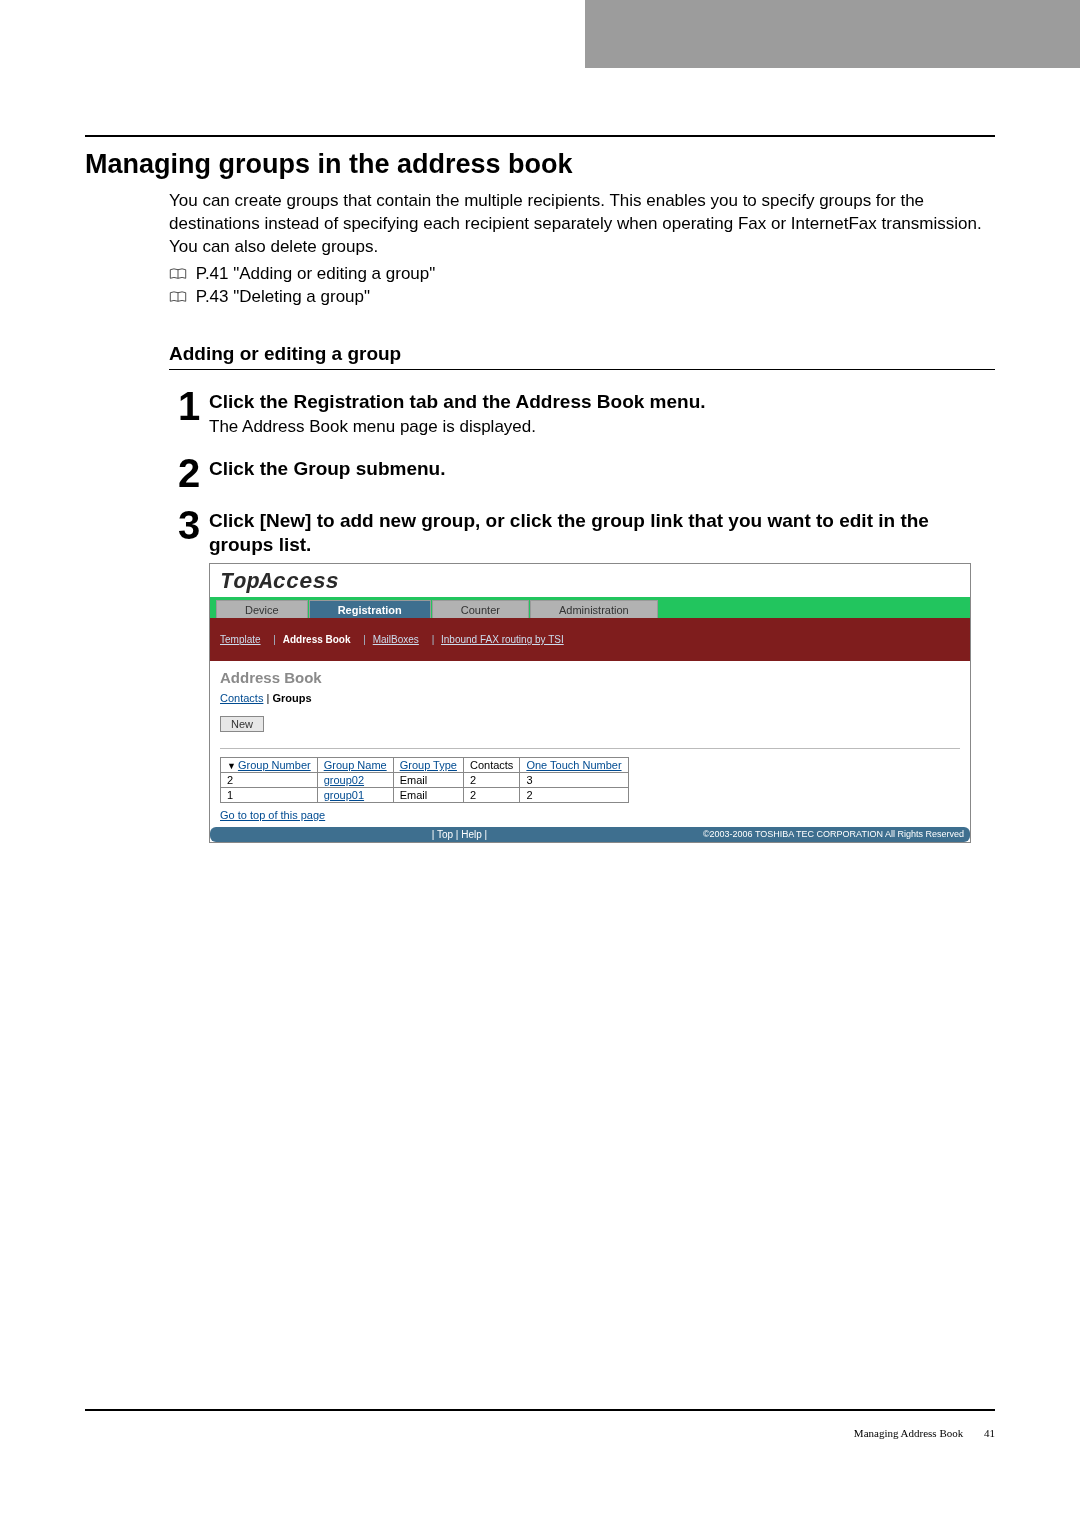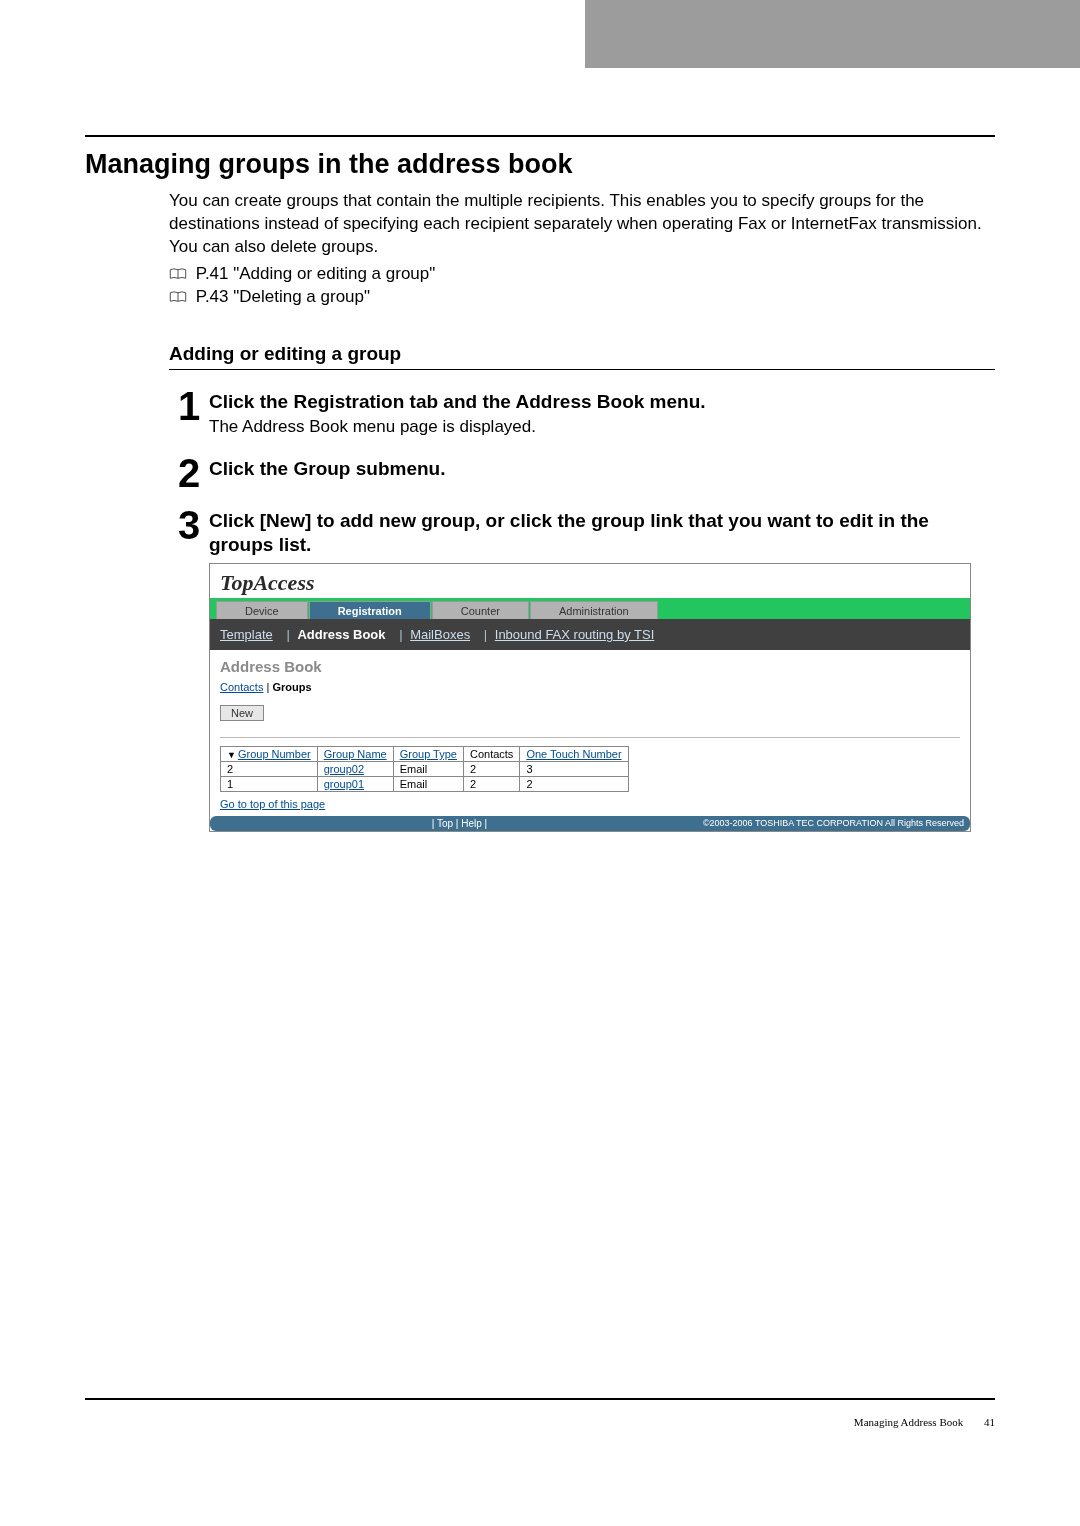--- a/index.html
+++ b/index.html
@@ -103,21 +103,21 @@
     width: 760px;
     font-family: Tahoma, Arial, sans-serif;
     font-size: 12px;
   }
   .ss-logo {
     font-style: italic;
     font-weight: bold;
     font-size: 22px;
     padding: 6px 10px 2px 10px;
     color: #2a2a2a;
-    font-family: Liberation Serif, serif;
+    font-family: Liberation Mono, monospace;
   }
   .ss-tabs {
     display: flex;
     background: #22c55e;
     padding: 3px 6px 0 6px;
     gap: 1px;
   }
   .ss-tab {
     padding: 3px 28px 2px 28px;
     font-size: 11px;
@@ -125,24 +125,24 @@
     color: #333;
     border: 1px solid #999;
     border-bottom: none;
   }
   .ss-tab.active {
     background: #3e6f8f;
     color: #fff;
     font-weight: bold;
   }
   .ss-subnav {
-    background: #404040;
+    background: #7f1d1d;
     color: #cde;
-    font-size: 13px;
-    padding: 8px 10px;
+    font-size: 10px;
+    padding: 16px 10px;
   }
   .ss-subnav .item {
     display: inline-block;
     margin-right: 6px;
     text-decoration: underline;
   }
   .ss-subnav .item.active {
     font-weight: bold;
     text-decoration: none;
     color: #fff;

